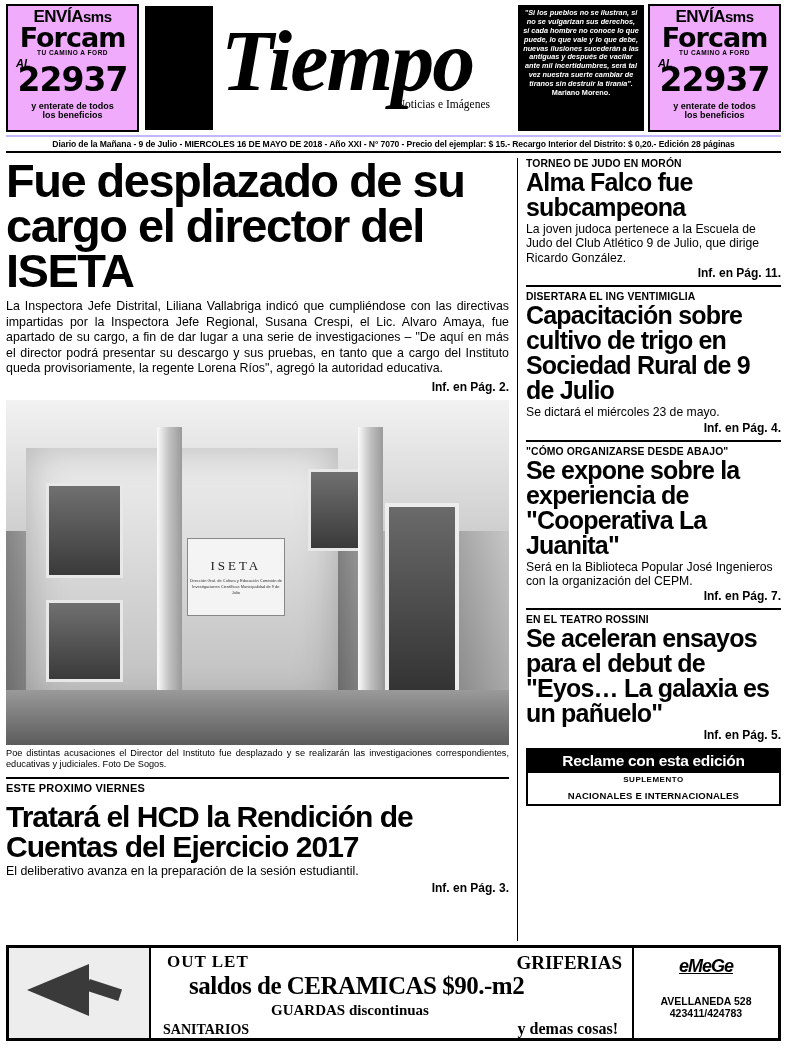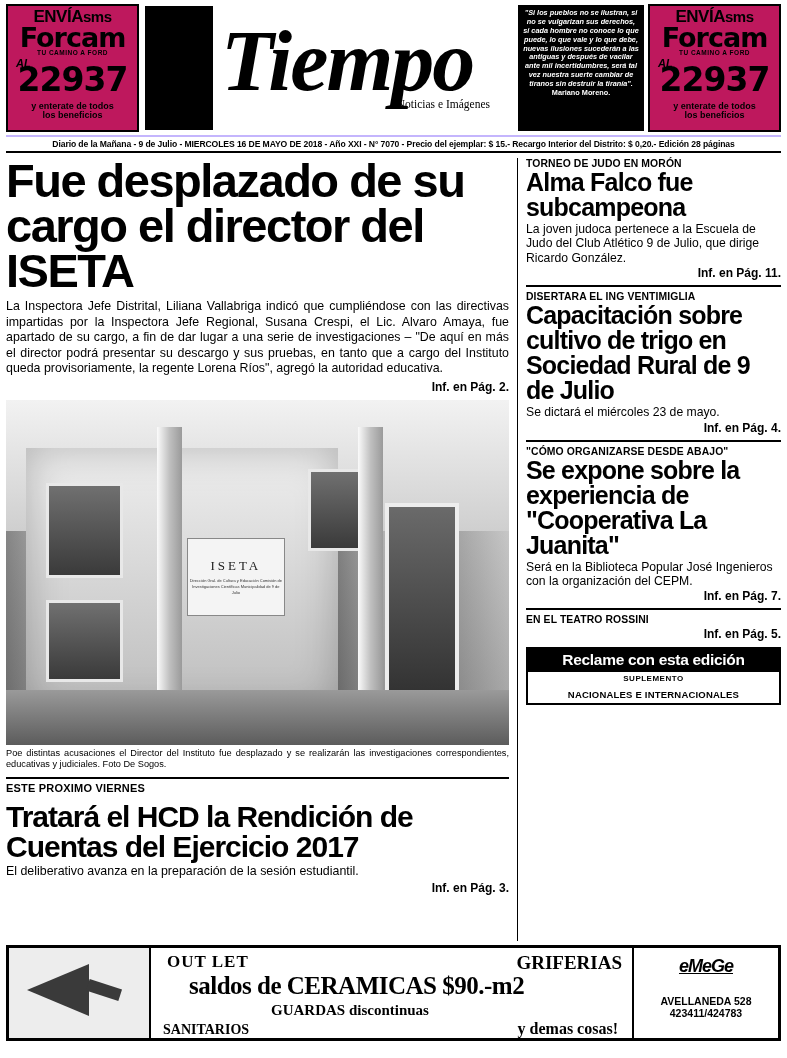--- a/index.html
+++ b/index.html
@@ -25,21 +25,21 @@
   
   .masthead {
     display: flex;
     align-items: stretch;
     height: 128px;
     gap: 4px;
   }
   .ad-sms {
     width: 133px;
     border: 2px solid #000;
-    background: #be185d;
+    background: #f0abfc;
     box-sizing: border-box;
     display: flex;
     flex-direction: column;
     align-items: center;
     justify-content: flex-start;
     padding: 2px 0 0 0;
     line-height: 1;
   }
   .ad-sms .l1 {
     font-weight: bold;
@@ -484,20 +484,21 @@
       <div class="ritem">
         <div class="rkicker">"CÓMO ORGANIZARSE DESDE ABAJO"</div>
         <div class="rhead">Se expone sobre la experiencia de "Cooperativa La Juanita"</div>
         <div class="rtext">Será en la Biblioteca Popular José Ingenieros con la organización del CEPM.</div>
         <div class="rinf">Inf. en Pág. 7.</div>
       </div>
       <div class="rrule"></div>
 
       <div class="ritem">
         <div class="rkicker">EN EL TEATRO ROSSINI</div>
+        <div class="rhead">Se aceleran ensayos para el debut de "Eyos… La galaxia es un pañuelo"</div>
         <div class="rtext"></div>
         <div class="rinf">Inf. en Pág. 5.</div>
       </div>
 
       <div class="extra-box">
         <div class="extra-top">Reclame con esta edición</div>
         <div class="extra-mid">
           <span class="sup">SUPLEMENTO</span>
         </div>
         <div class="extra-bot">NACIONALES E INTERNACIONALES</div>

